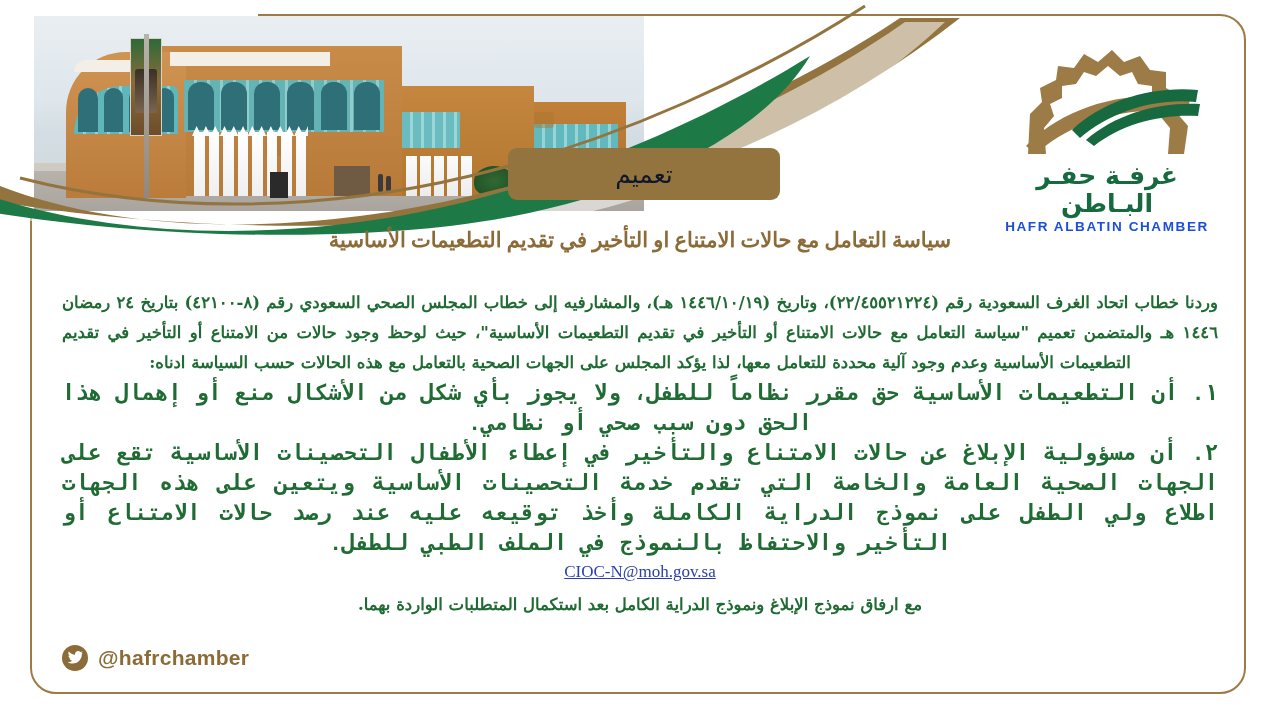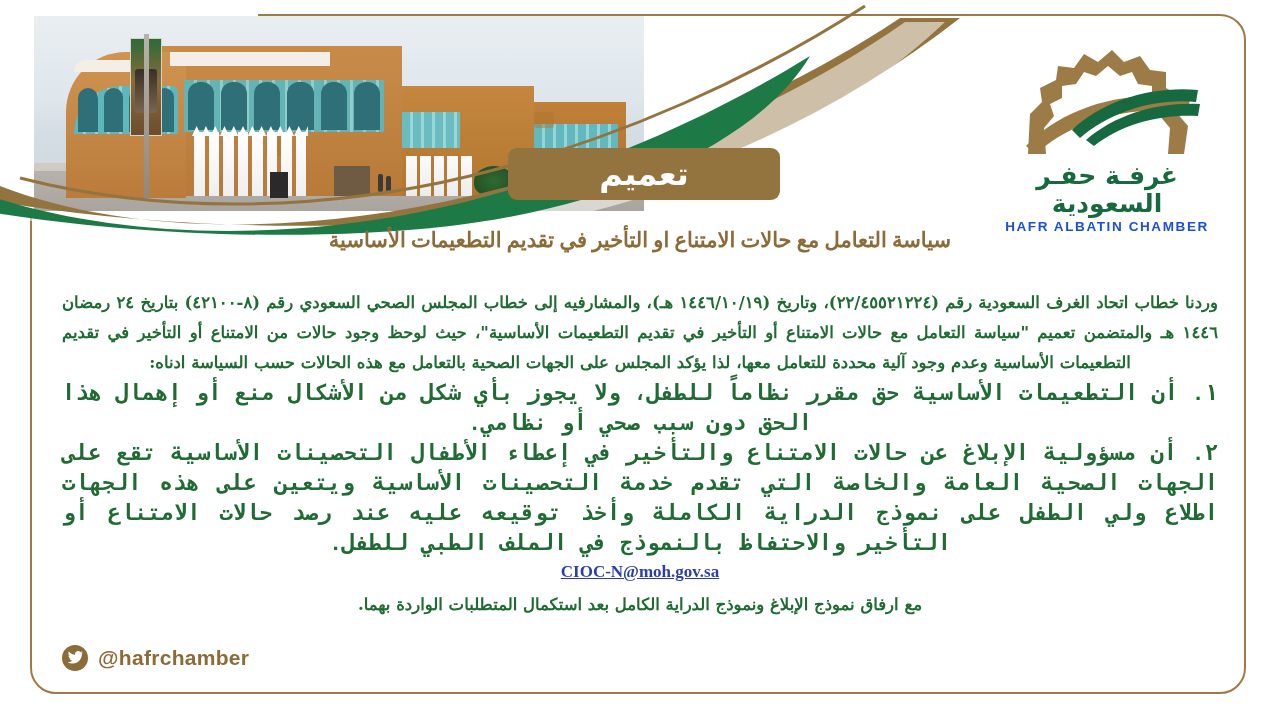--- a/index.html
+++ b/index.html
@@ -92,21 +92,21 @@
   }
 
   
   .title-pill{
     position:absolute;left:508px;top:148px;width:272px;height:52px;
     background:#93743f;border-radius:9px;
     display:flex;align-items:center;justify-content:center;
   }
   .title-pill span{
     font-family:"DejaVu Sans","Liberation Sans",sans-serif;
-    color:#ffffff;font-size:32px;font-weight:700;letter-spacing:1px;
+    color:#0f172a;font-size:25px;font-weight:400;letter-spacing:1px;
   }
 
   
   .heading{
     position:absolute;left:60px;top:228px;width:1160px;
     text-align:center;
     font-family:Liberation Serif, serif;
     font-weight:700;font-size:21px;color:#8b6b38;
     direction:rtl;
   }
@@ -125,21 +125,21 @@
   .item{
     font-family:Liberation Mono, monospace;
     font-size:22px;line-height:30px;font-weight:700;
     text-align:justify;text-align-last:center;
     margin:0;
   }
   .item-3{text-align:center;}
   .email{
     display:block;text-align:center;margin:2px 0 8px 0;
     font-family:"Liberation Serif","DejaVu Serif",serif;
-    font-size:17px;font-weight:700;color:#2b3fa8;
+    font-size:17px;font-weight:400;color:#2b3fa8;
     text-decoration:underline;direction:ltr;
   }
   .closing{
     font-family:"DejaVu Serif","Liberation Serif",serif;
     font-size:16.5px;line-height:30px;font-weight:700;
     text-align:center;margin:0;
   }
 
   
   .footer{
@@ -230,21 +230,21 @@
   </svg>
 
   <div class="logo">
     <svg width="190" height="118" viewBox="0 0 190 118">
       <path d="M16,112 L18,72 L30,60 L28,46 L44,38 L46,24 L62,26 L72,12 L86,20 L100,8 L112,20 L128,14 L138,28 L154,30 L154,46 L168,54 L164,70 L176,84 L172,112 L156,112 L158,86 L148,74 L152,62 L140,56 L140,44 L126,42 L120,30 L108,34 L96,24 L84,34 L72,30 L64,42 L50,44 L50,56 L38,62 L42,74 L32,86 L34,112 Z" fill="#9c7b46"></path>
       <path d="M14,104 C46,70 104,46 178,56 L176,70 C108,62 54,84 24,112 Z" fill="#9c7b46"></path>
       <path d="M30,96 C62,62 118,42 180,50 L178,62 C120,56 66,76 38,104 Z" fill="#ffffff" opacity="0.0"></path>
       <path d="M60,88 C92,58 140,44 186,48 L184,60 C142,56 98,70 68,96 Z" fill="#17693f"></path>
       <path d="M74,98 C104,72 146,60 188,62 L186,74 C148,72 110,82 82,104 Z" fill="#17693f"></path>
     </svg>
-    <div class="logo-ar">غرفـة حفـر السعودية</div>
+    <div class="logo-ar">غرفـة حفـر البـاطن</div>
     <div class="logo-en">HAFR ALBATIN CHAMBER</div>
   </div>
 
   <div class="title-pill">
     <span>تعميم</span>
   </div>
 
   <div class="heading">سياسة التعامل مع حالات الامتناع او التأخير في تقديم التطعيمات الأساسية</div>
 
   <div class="body">

